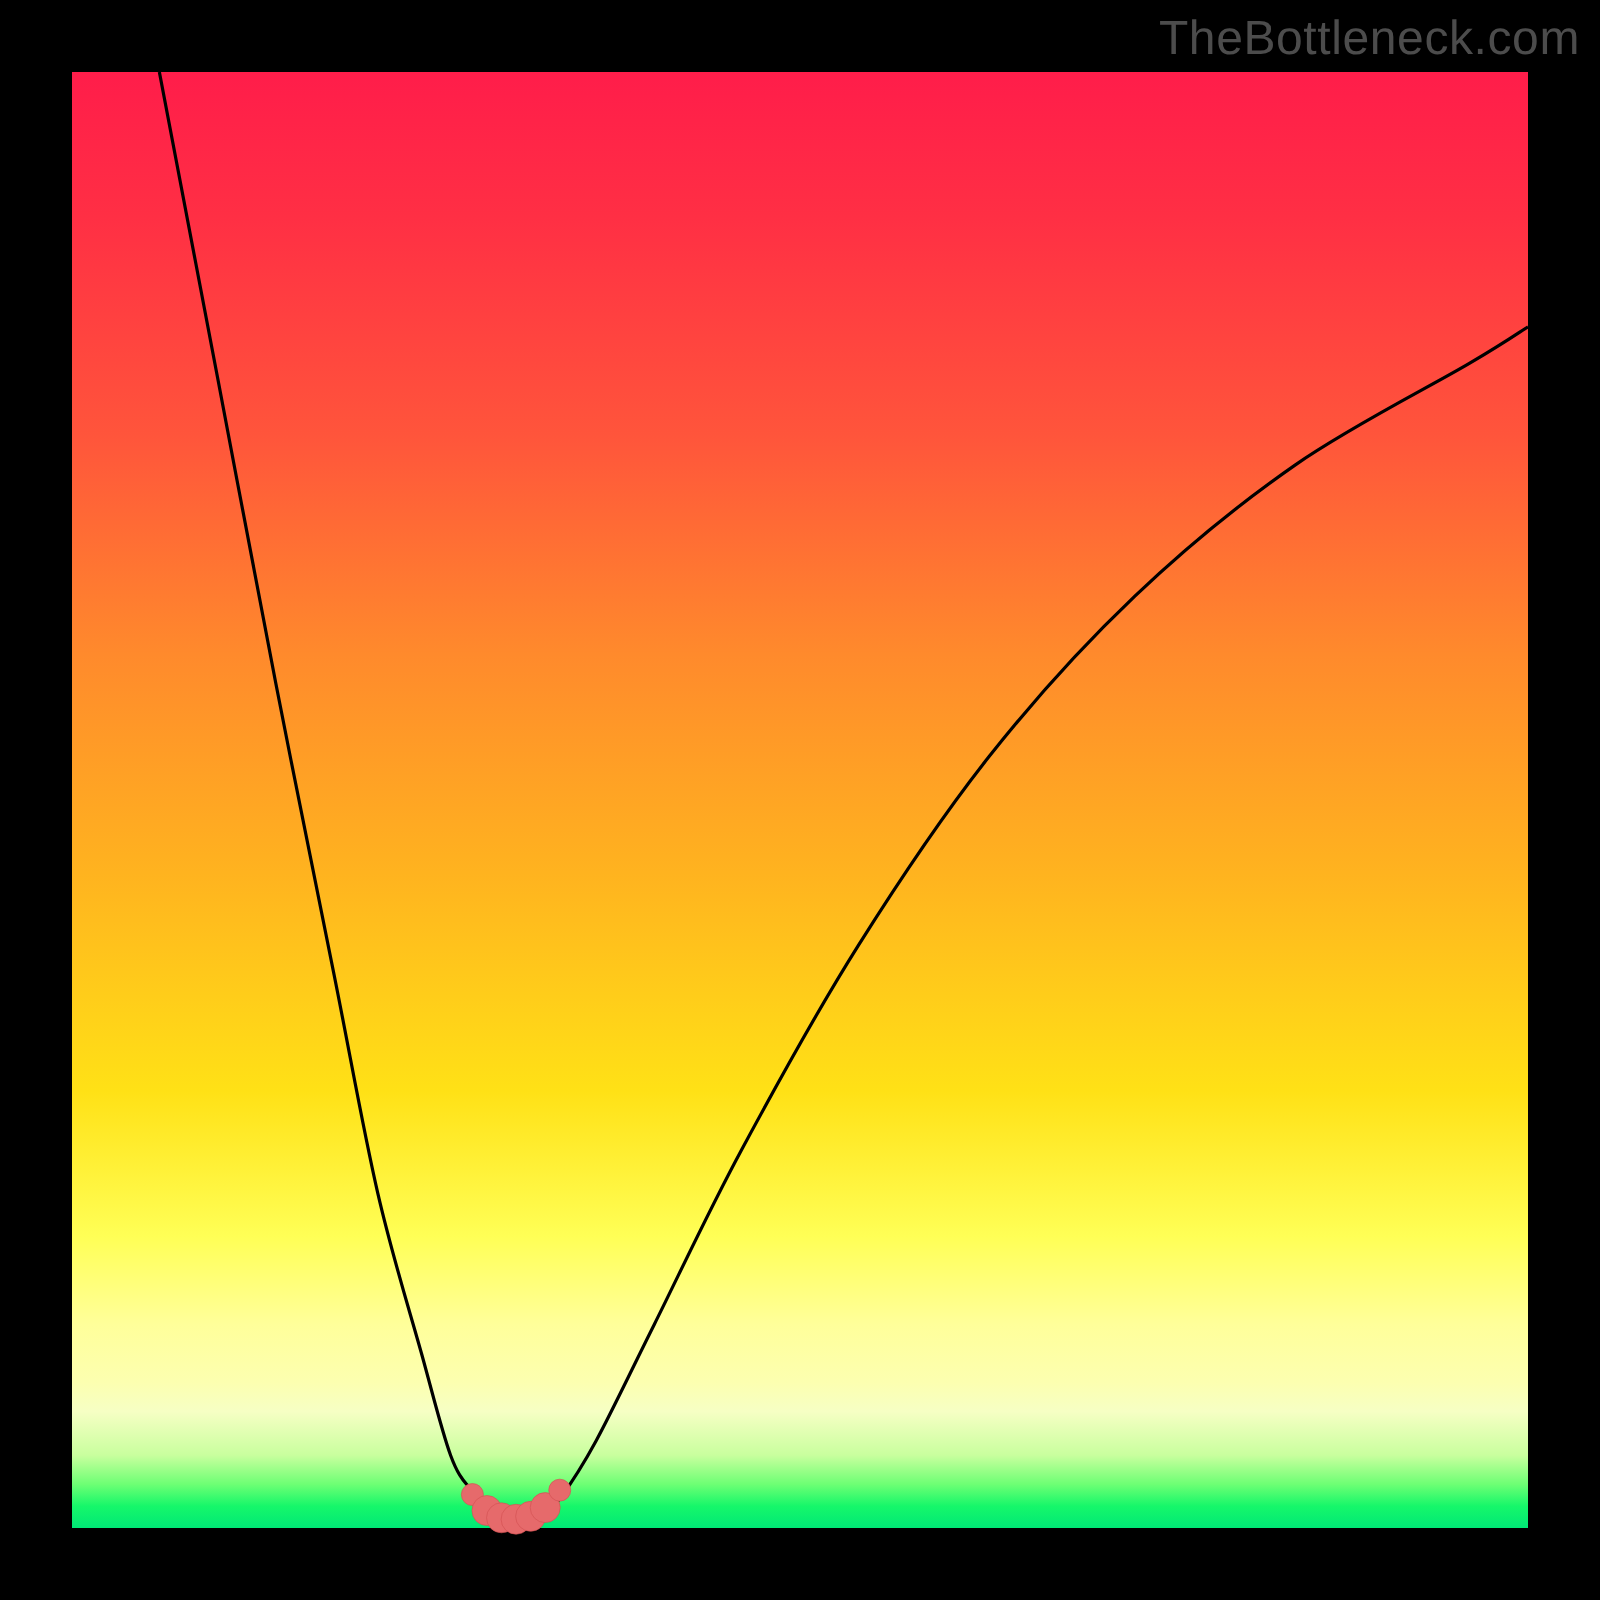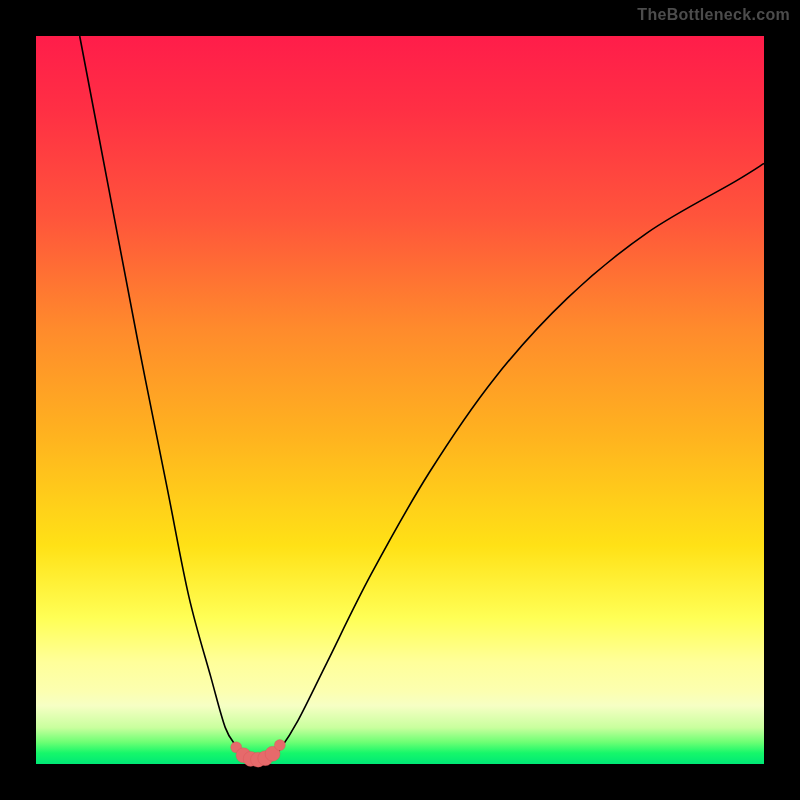--- a/index.html
+++ b/index.html
@@ -40,22 +40,22 @@
         #6dff74 97%,
         #16f76a 98.5%,
         #00e876 100%
       );
   }
   .watermark {
     position: absolute;
     top: 6px;
     right: 10px;
     color: #4c4c4c;
-    font-size: 16px;
-    font-weight: 700;
+    font-size: 24px;
+    font-weight: 400;
     letter-spacing: 0.3px;
     user-select: none;
   }
   svg.curves {
     position: absolute;
     inset: 0;
     width: 100%;
     height: 100%;
     overflow: visible;
   }

